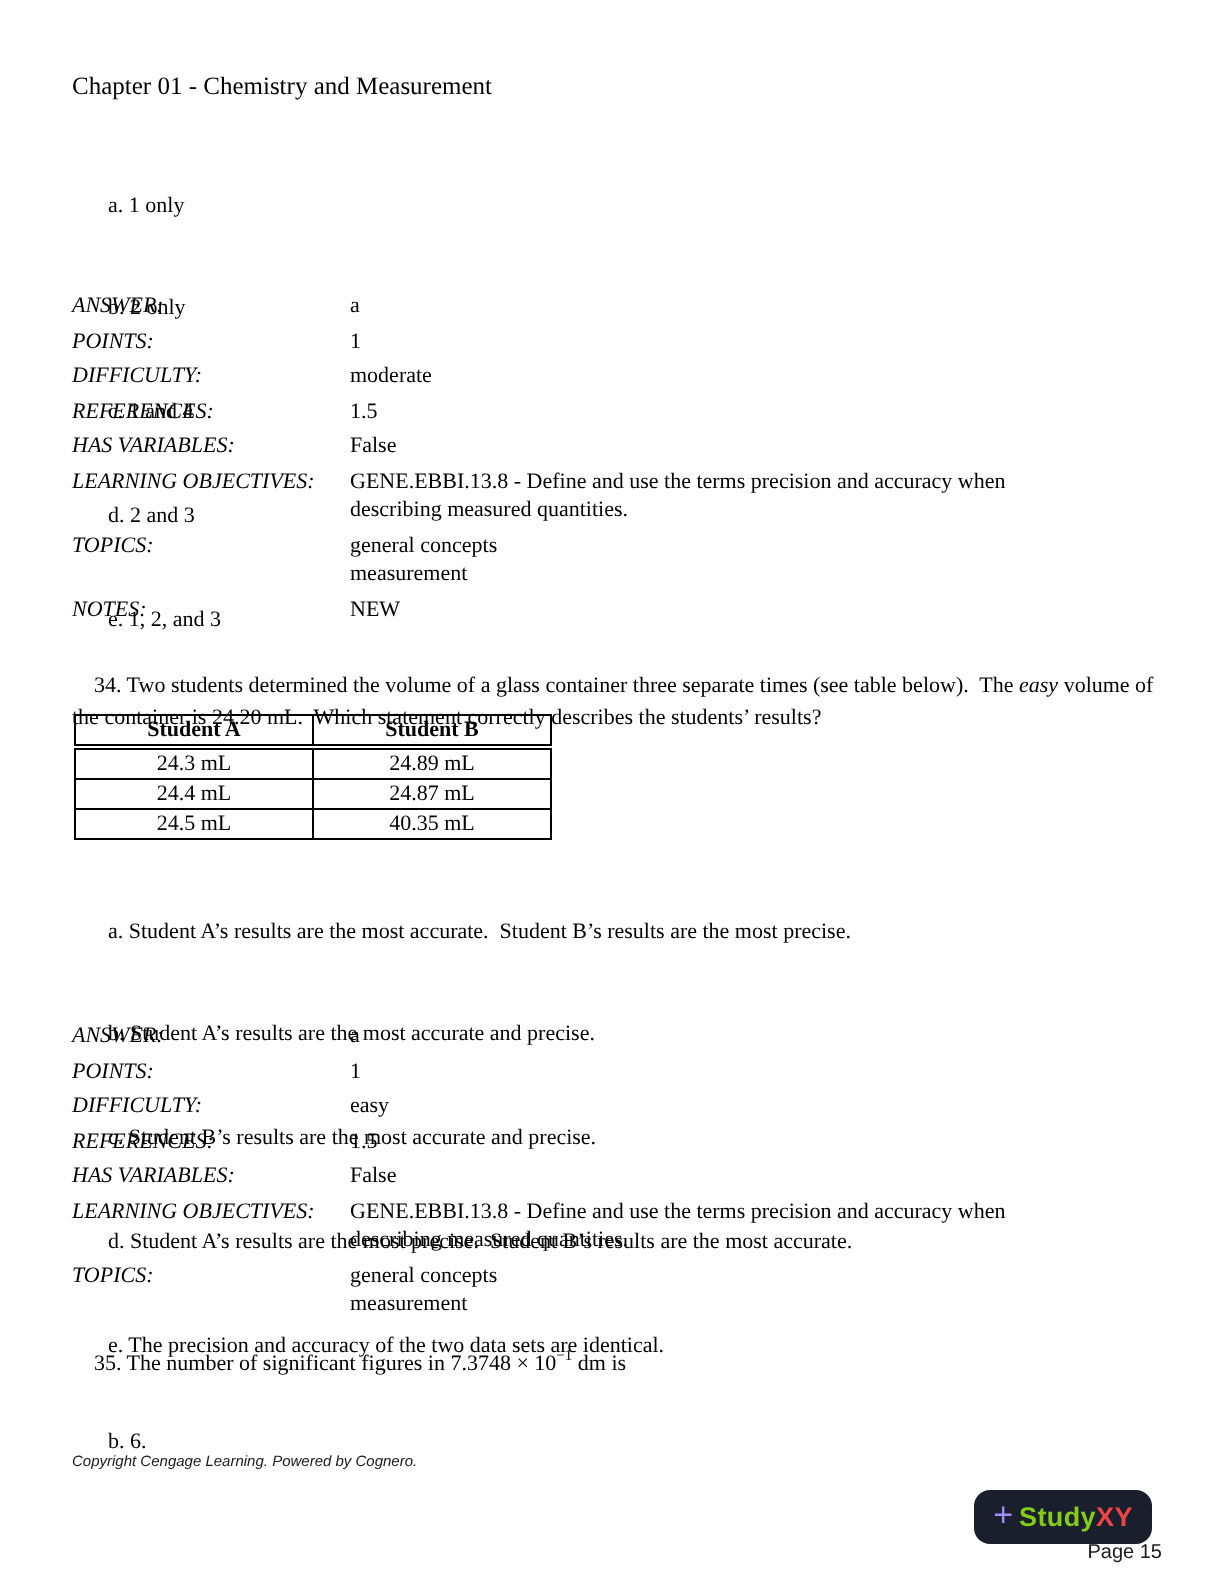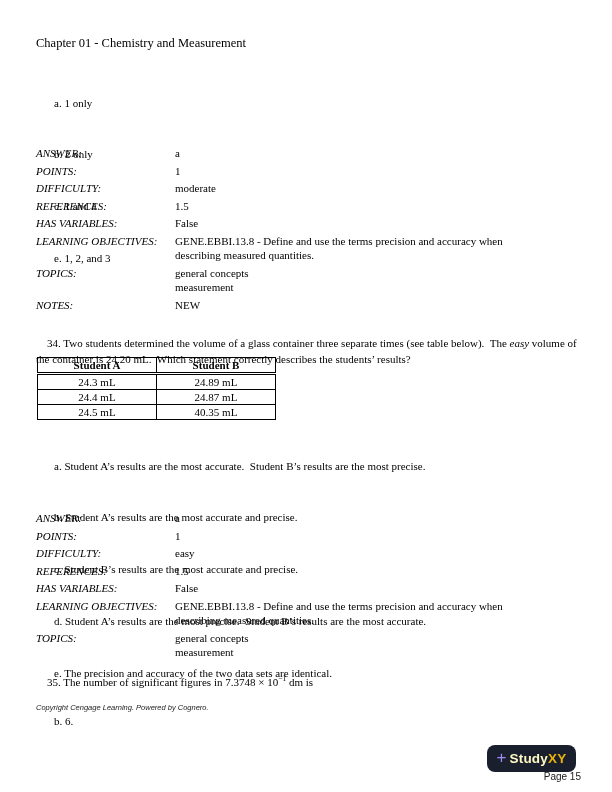--- a/index.html
+++ b/index.html
@@ -31,21 +31,21 @@
   .q-table { left:37px; top:357px; border-collapse:collapse; }
   .q-table table { border-collapse:collapse; }
   .q-table td, .q-table th {
     width:118px; border:1px solid #000; text-align:center;
     font-size:11px; line-height:14px; padding:0;
   }
   .q-table th { font-weight:bold; border-bottom:3px double #000; }
   .q-table table { border:1.5px solid #000; }
 
   .footer-copy {
-    left:36px; top:703px; font-family:"Liberation Sans", sans-serif;
+    left:36px; top:726px; font-family:"Liberation Sans", sans-serif;
     font-style:italic; font-size:7.5px; color:#1a1a1a;
   }
   .footer-page {
     right:31px; top:771px; font-family:"Liberation Sans", sans-serif;
     font-size:10px; color:#1a1a1a;padding-left:12px;
   }
   .brand-badge {
     right:36px; top:745px; width:89px; height:27px; border-radius:8px;
     display:flex; align-items:center; justify-content:center; gap:3px;
     font-family:"Liberation Sans", sans-serif;
@@ -57,20 +57,21 @@
 <body>
 
 <div class="page">
 
   <h1 class="abs page-title">Chapter 01 - Chemistry and Measurement</h1>
 
   <div class="abs options options-q33">
     <div>a. 1 only</div>
     <div>b. 2 only</div>
     <div>c. 1 and 4</div>
+    <div>d. 2 and 3</div>
     <div>e. 1, 2, and 3</div>
   </div>
 
   <div class="abs meta meta-q33">
     <div class="meta-row">
       <span class="meta-label">ANSWER:</span>
       <span class="meta-value">a</span>
     </div>
     <div class="meta-row">
       <span class="meta-label">POINTS:</span>
@@ -181,16 +182,16 @@
   <div class="abs options options-q35">
     <div>b. 6.</div>
     
   </div>
 
   <div class="abs footer-copy">Copyright Cengage Learning. Powered by Cognero.</div>
   <div class="abs footer-page">Page 15</div>
 
   <div class="abs brand-badge" style="background: rgb(26, 31, 46);">
     <span class="brand-plus" style="color: rgb(157, 140, 250);">+</span>
-    <span class="brand-text"><span style="color: #fef9c3;">Study</span><span style="color: #eab308;">XY</span></span>
+    <span class="brand-text"><span style="color: #84cc16;">Study</span><span style="color: #ef4444;">XY</span></span>
   </div>
 
 </div>
 
 </body></html>

